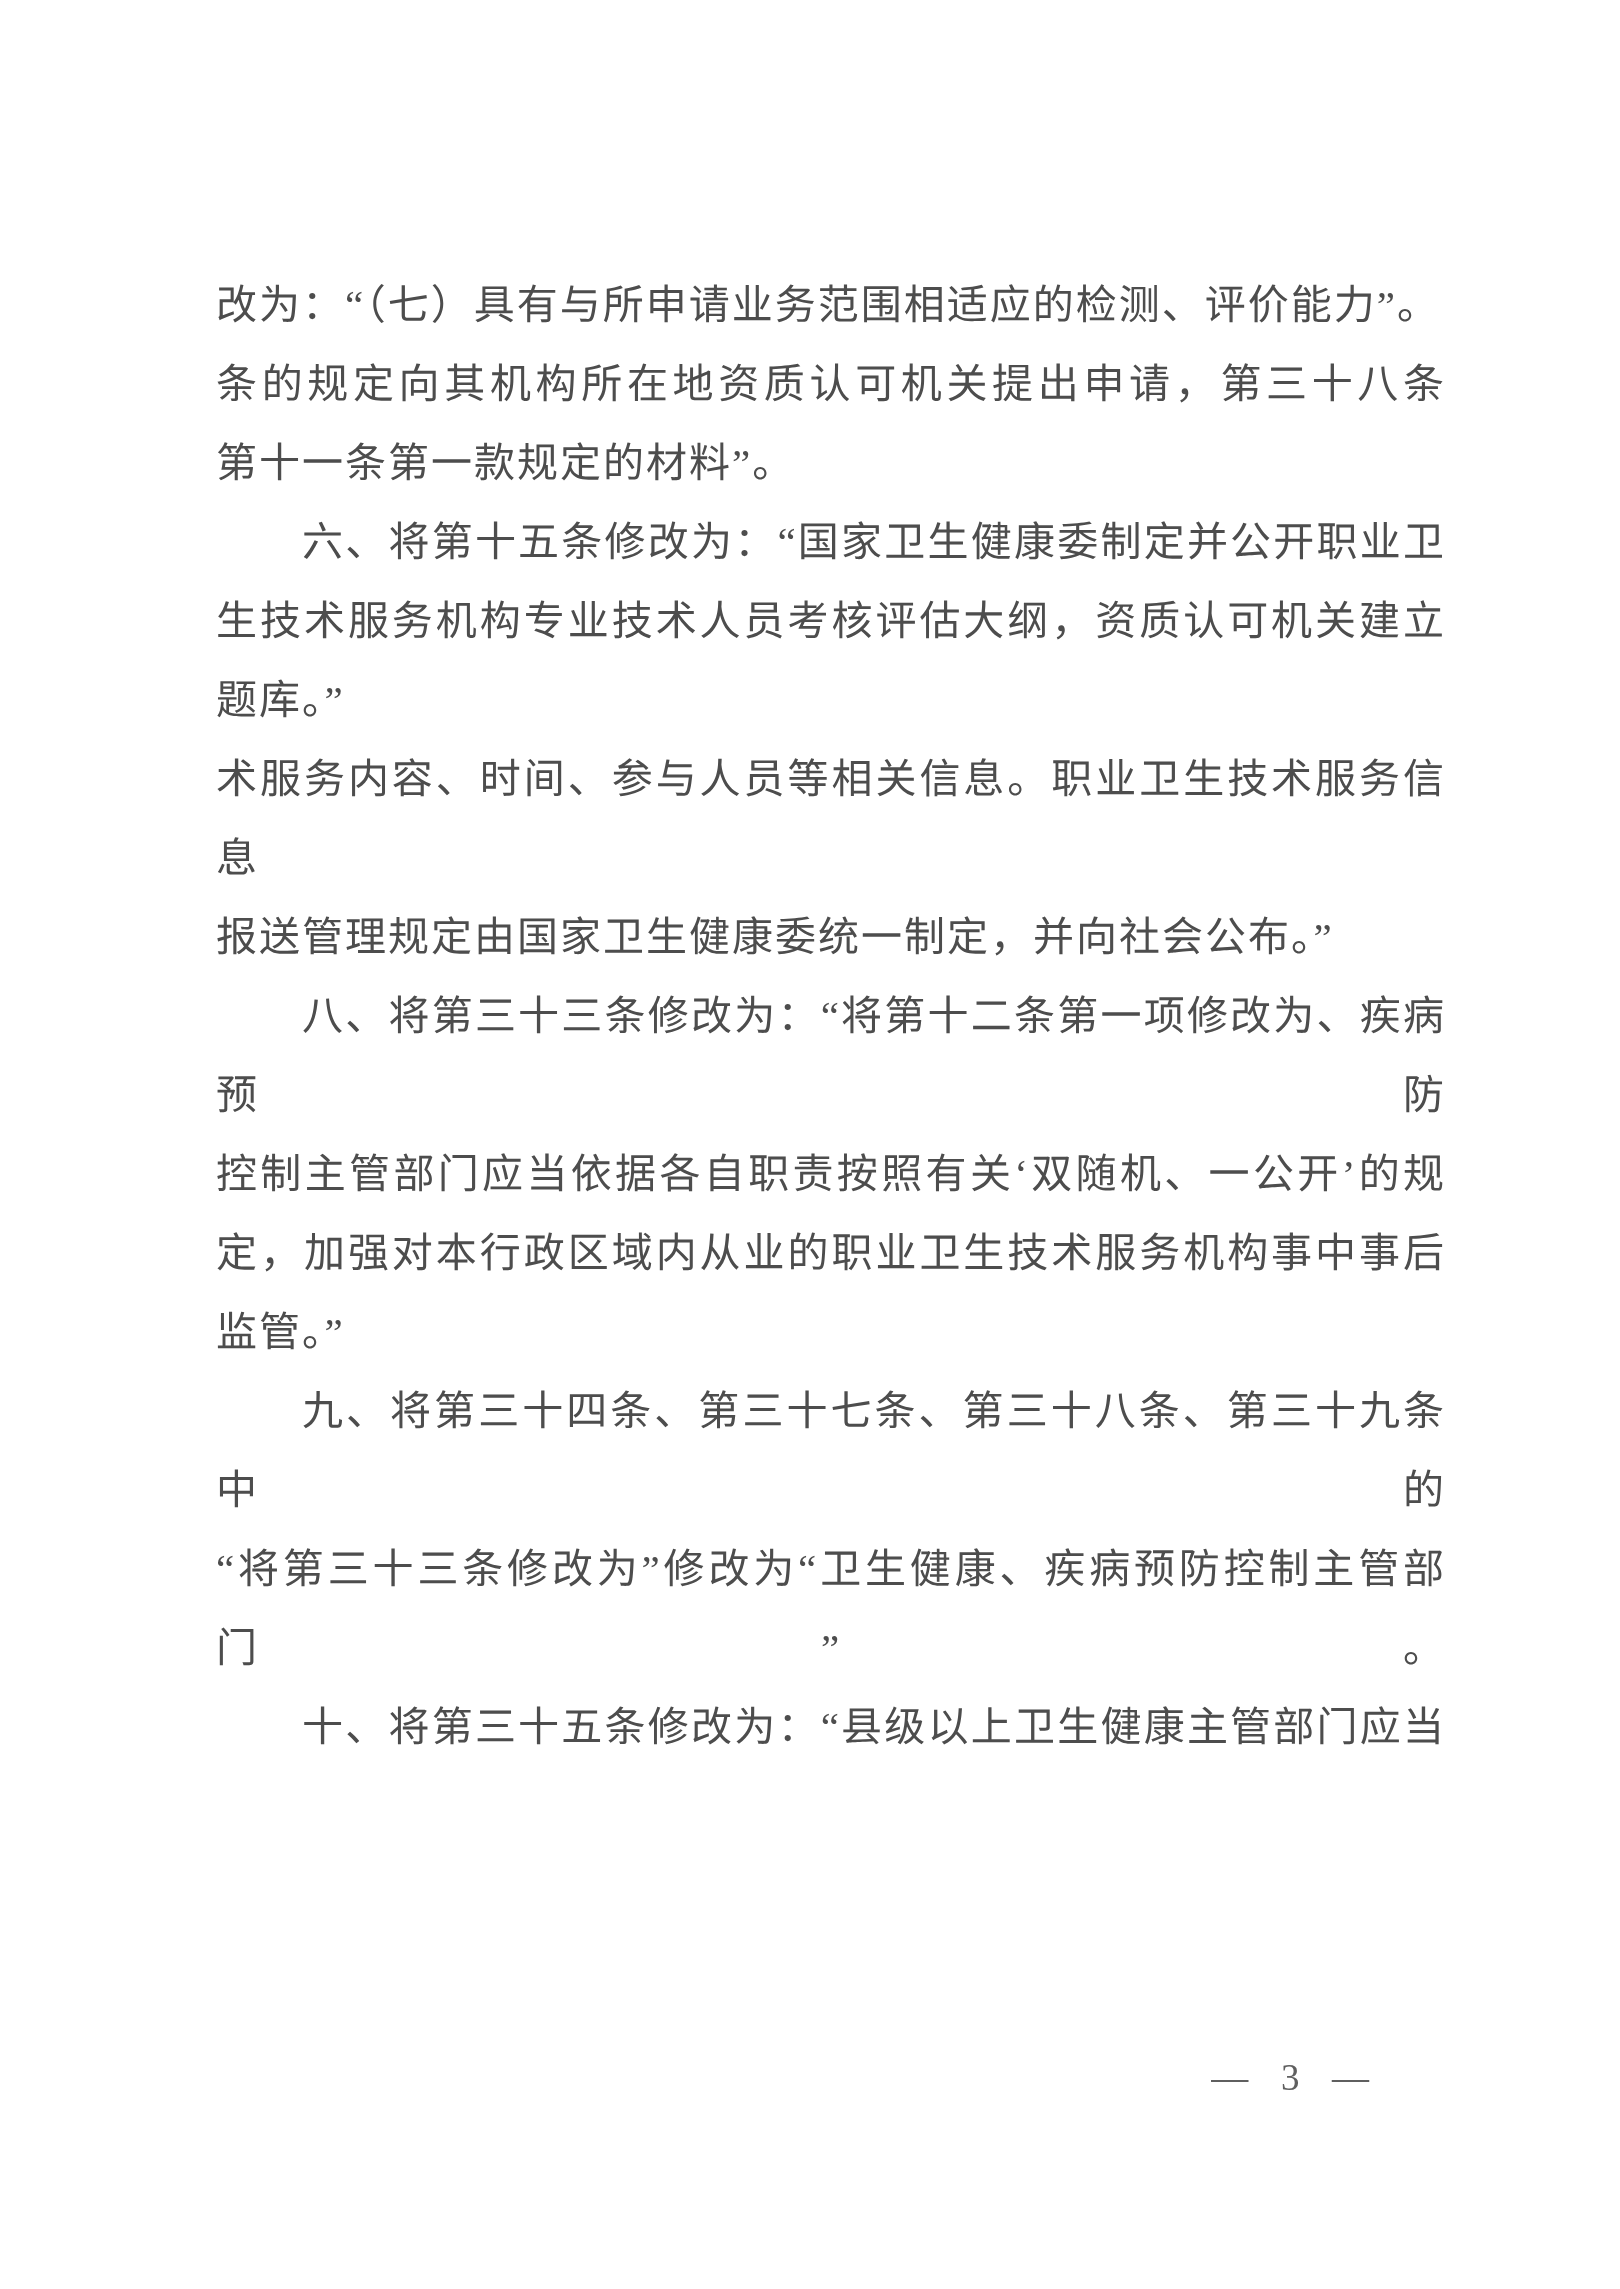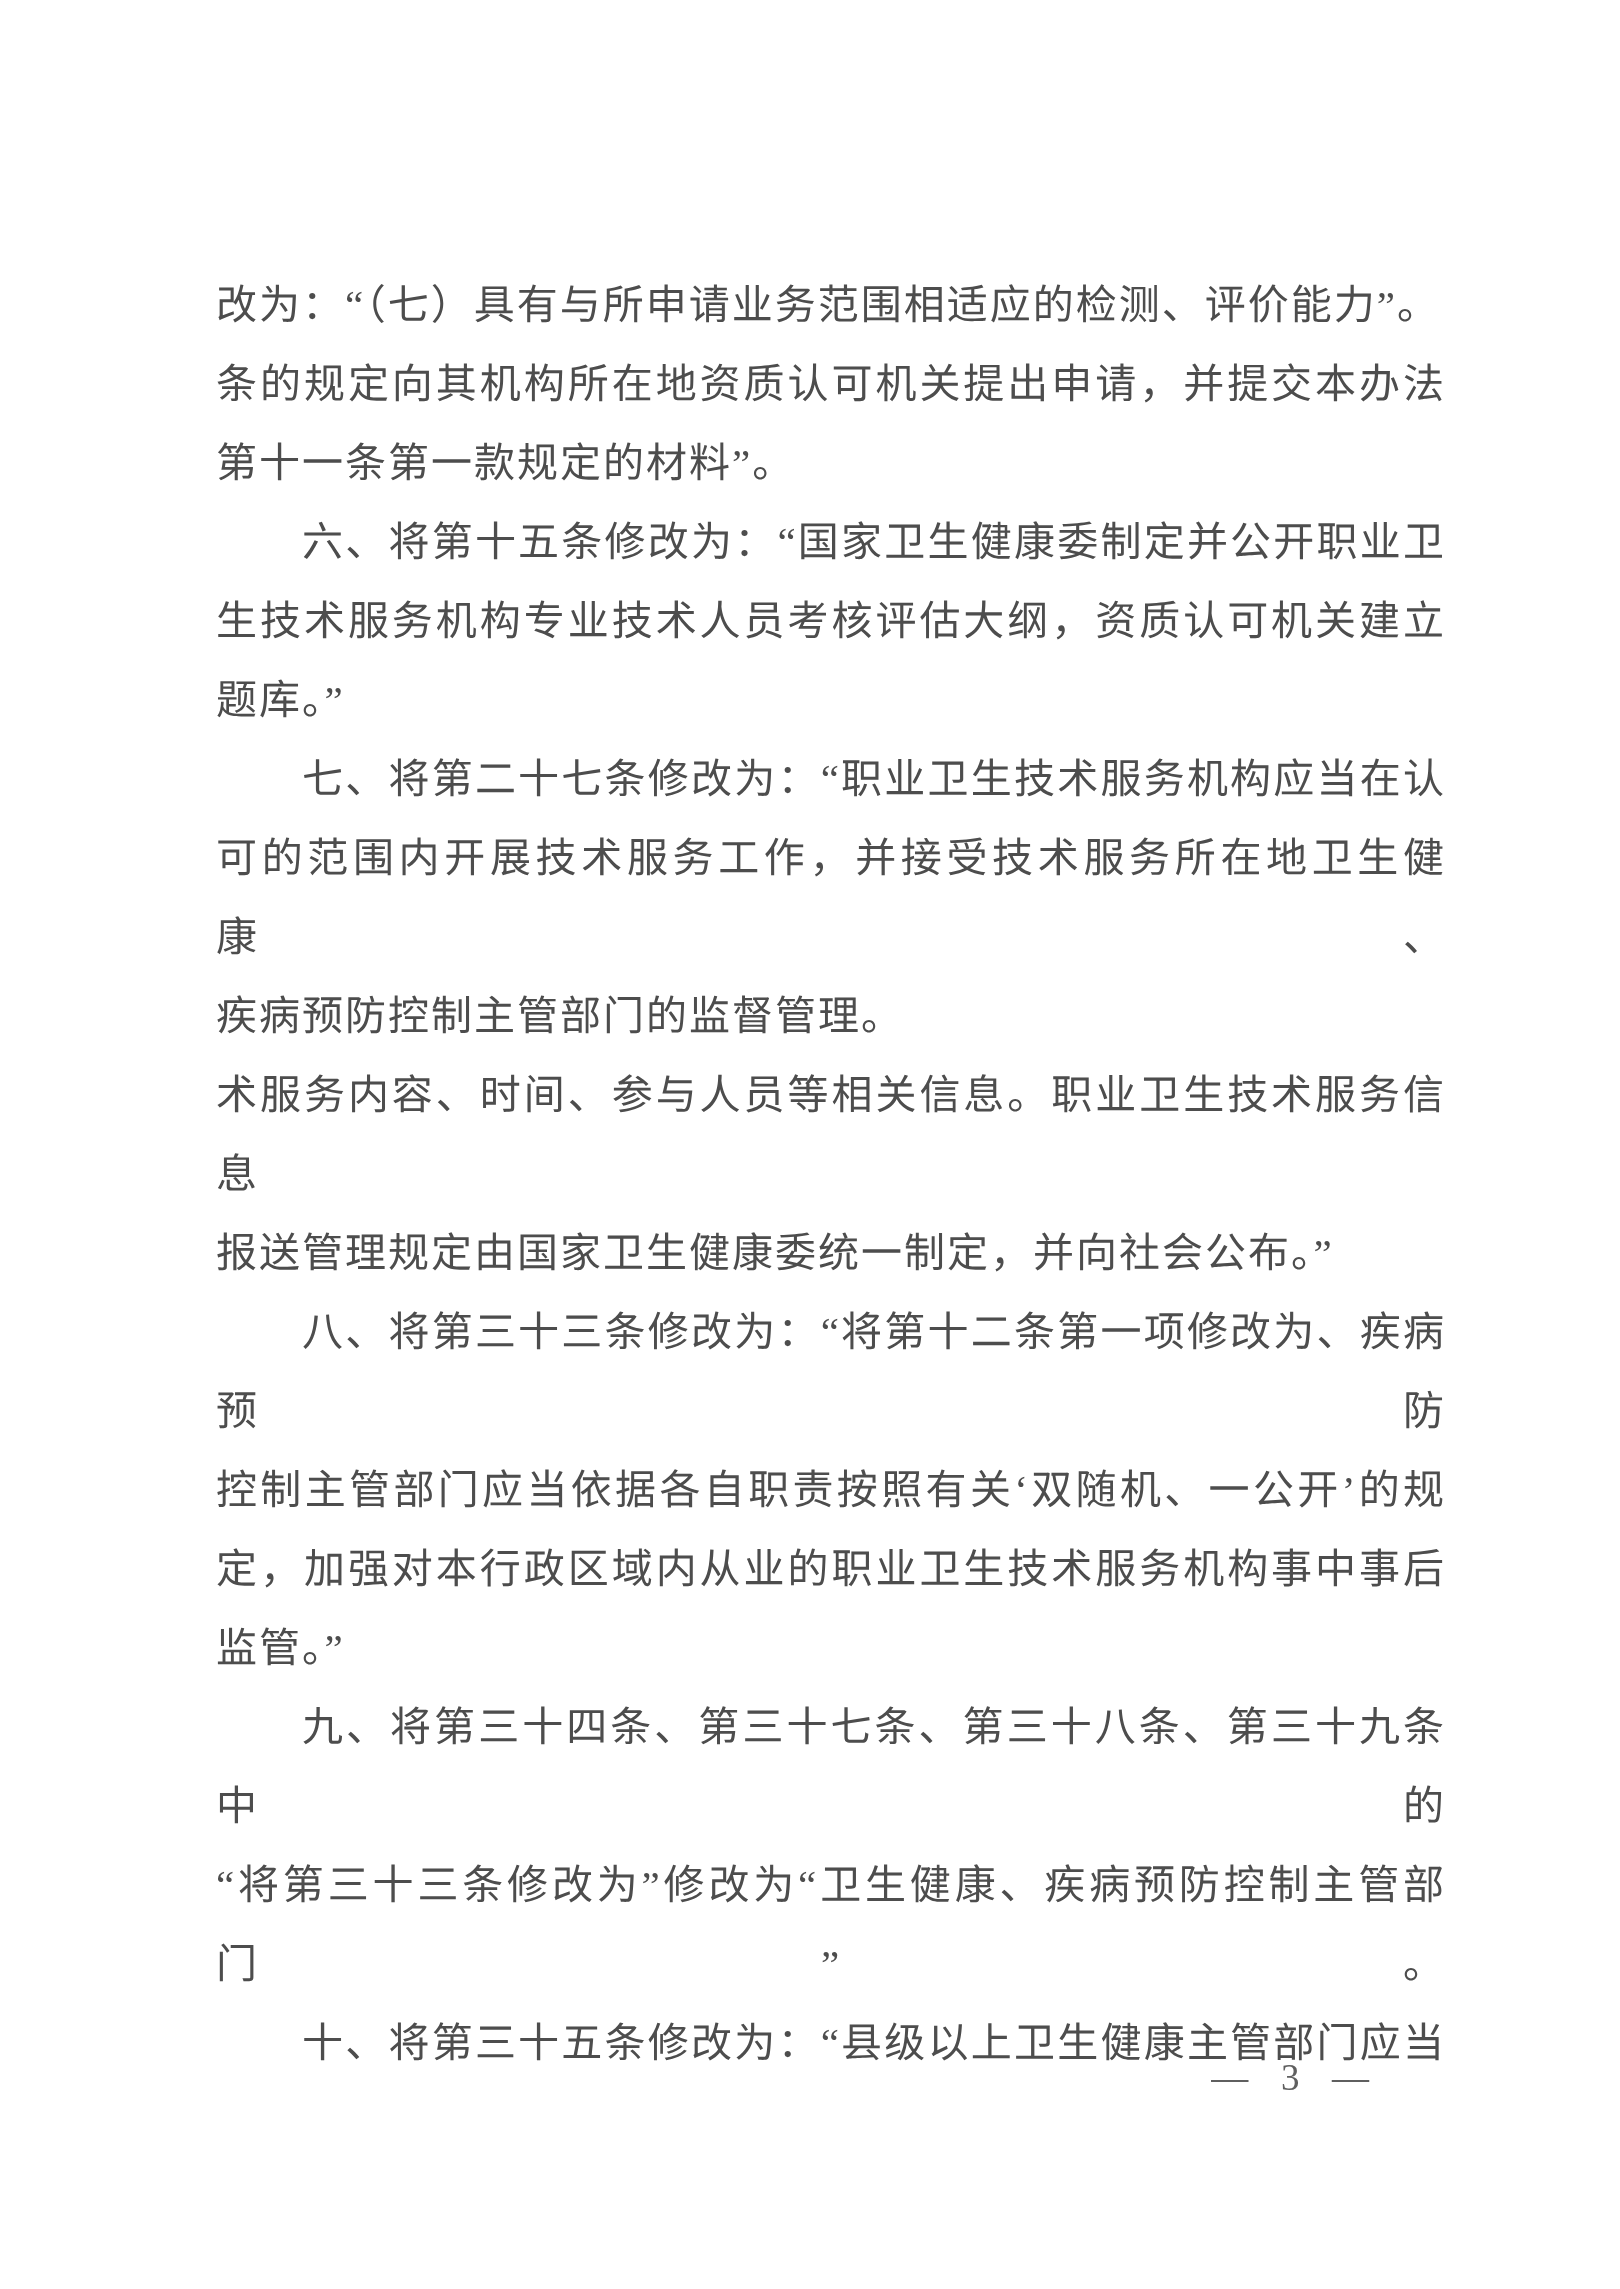--- a/index.html
+++ b/index.html
@@ -59,32 +59,27 @@
 </style>
 </head>
 <body>
 
 <div class="page">
   <main class="text-body">
       <div class="para">
         <div class="line align-left">改为：“（七）具有与所申请业务范围相适应的检测、评价能力”。</div>
       </div>
       <div class="para">
-        <div class="line">条的规定向其机构所在地资质认可机关提出申请，并提交本办法</div>
+        <div class="line">条的规定向其机构所在地资质认可机关提出申请，第三十八条</div>
         <div class="line align-left">第十一条第一款规定的材料”。</div>
       </div>
       <div class="para">
         <div class="line first-indent">六、将第十五条修改为：“国家卫生健康委制定并公开职业卫</div>
         <div class="line">生技术服务机构专业技术人员考核评估大纲，资质认可机关建立</div>
         <div class="line align-left">题库。”</div>
-      </div>
-      <div class="para">
-        <div class="line first-indent">七、将第二十七条修改为：“职业卫生技术服务机构应当在认</div>
-        <div class="line">可的范围内开展技术服务工作，并接受技术服务所在地卫生健康、</div>
-        <div class="line align-left">疾病预防控制主管部门的监督管理。</div>
       </div>
       <div class="para">
         <div class="line">术服务内容、时间、参与人员等相关信息。职业卫生技术服务信息</div>
         <div class="line align-left">报送管理规定由国家卫生健康委统一制定，并向社会公布。”</div>
       </div>
       <div class="para">
         <div class="line first-indent">八、将第三十三条修改为：“将第十二条第一项修改为、疾病预防</div>
         <div class="line">控制主管部门应当依据各自职责按照有关‘双随机、一公开’的规</div>
         <div class="line">定，加强对本行政区域内从业的职业卫生技术服务机构事中事后</div>
         <div class="line align-left">监管。”</div>

